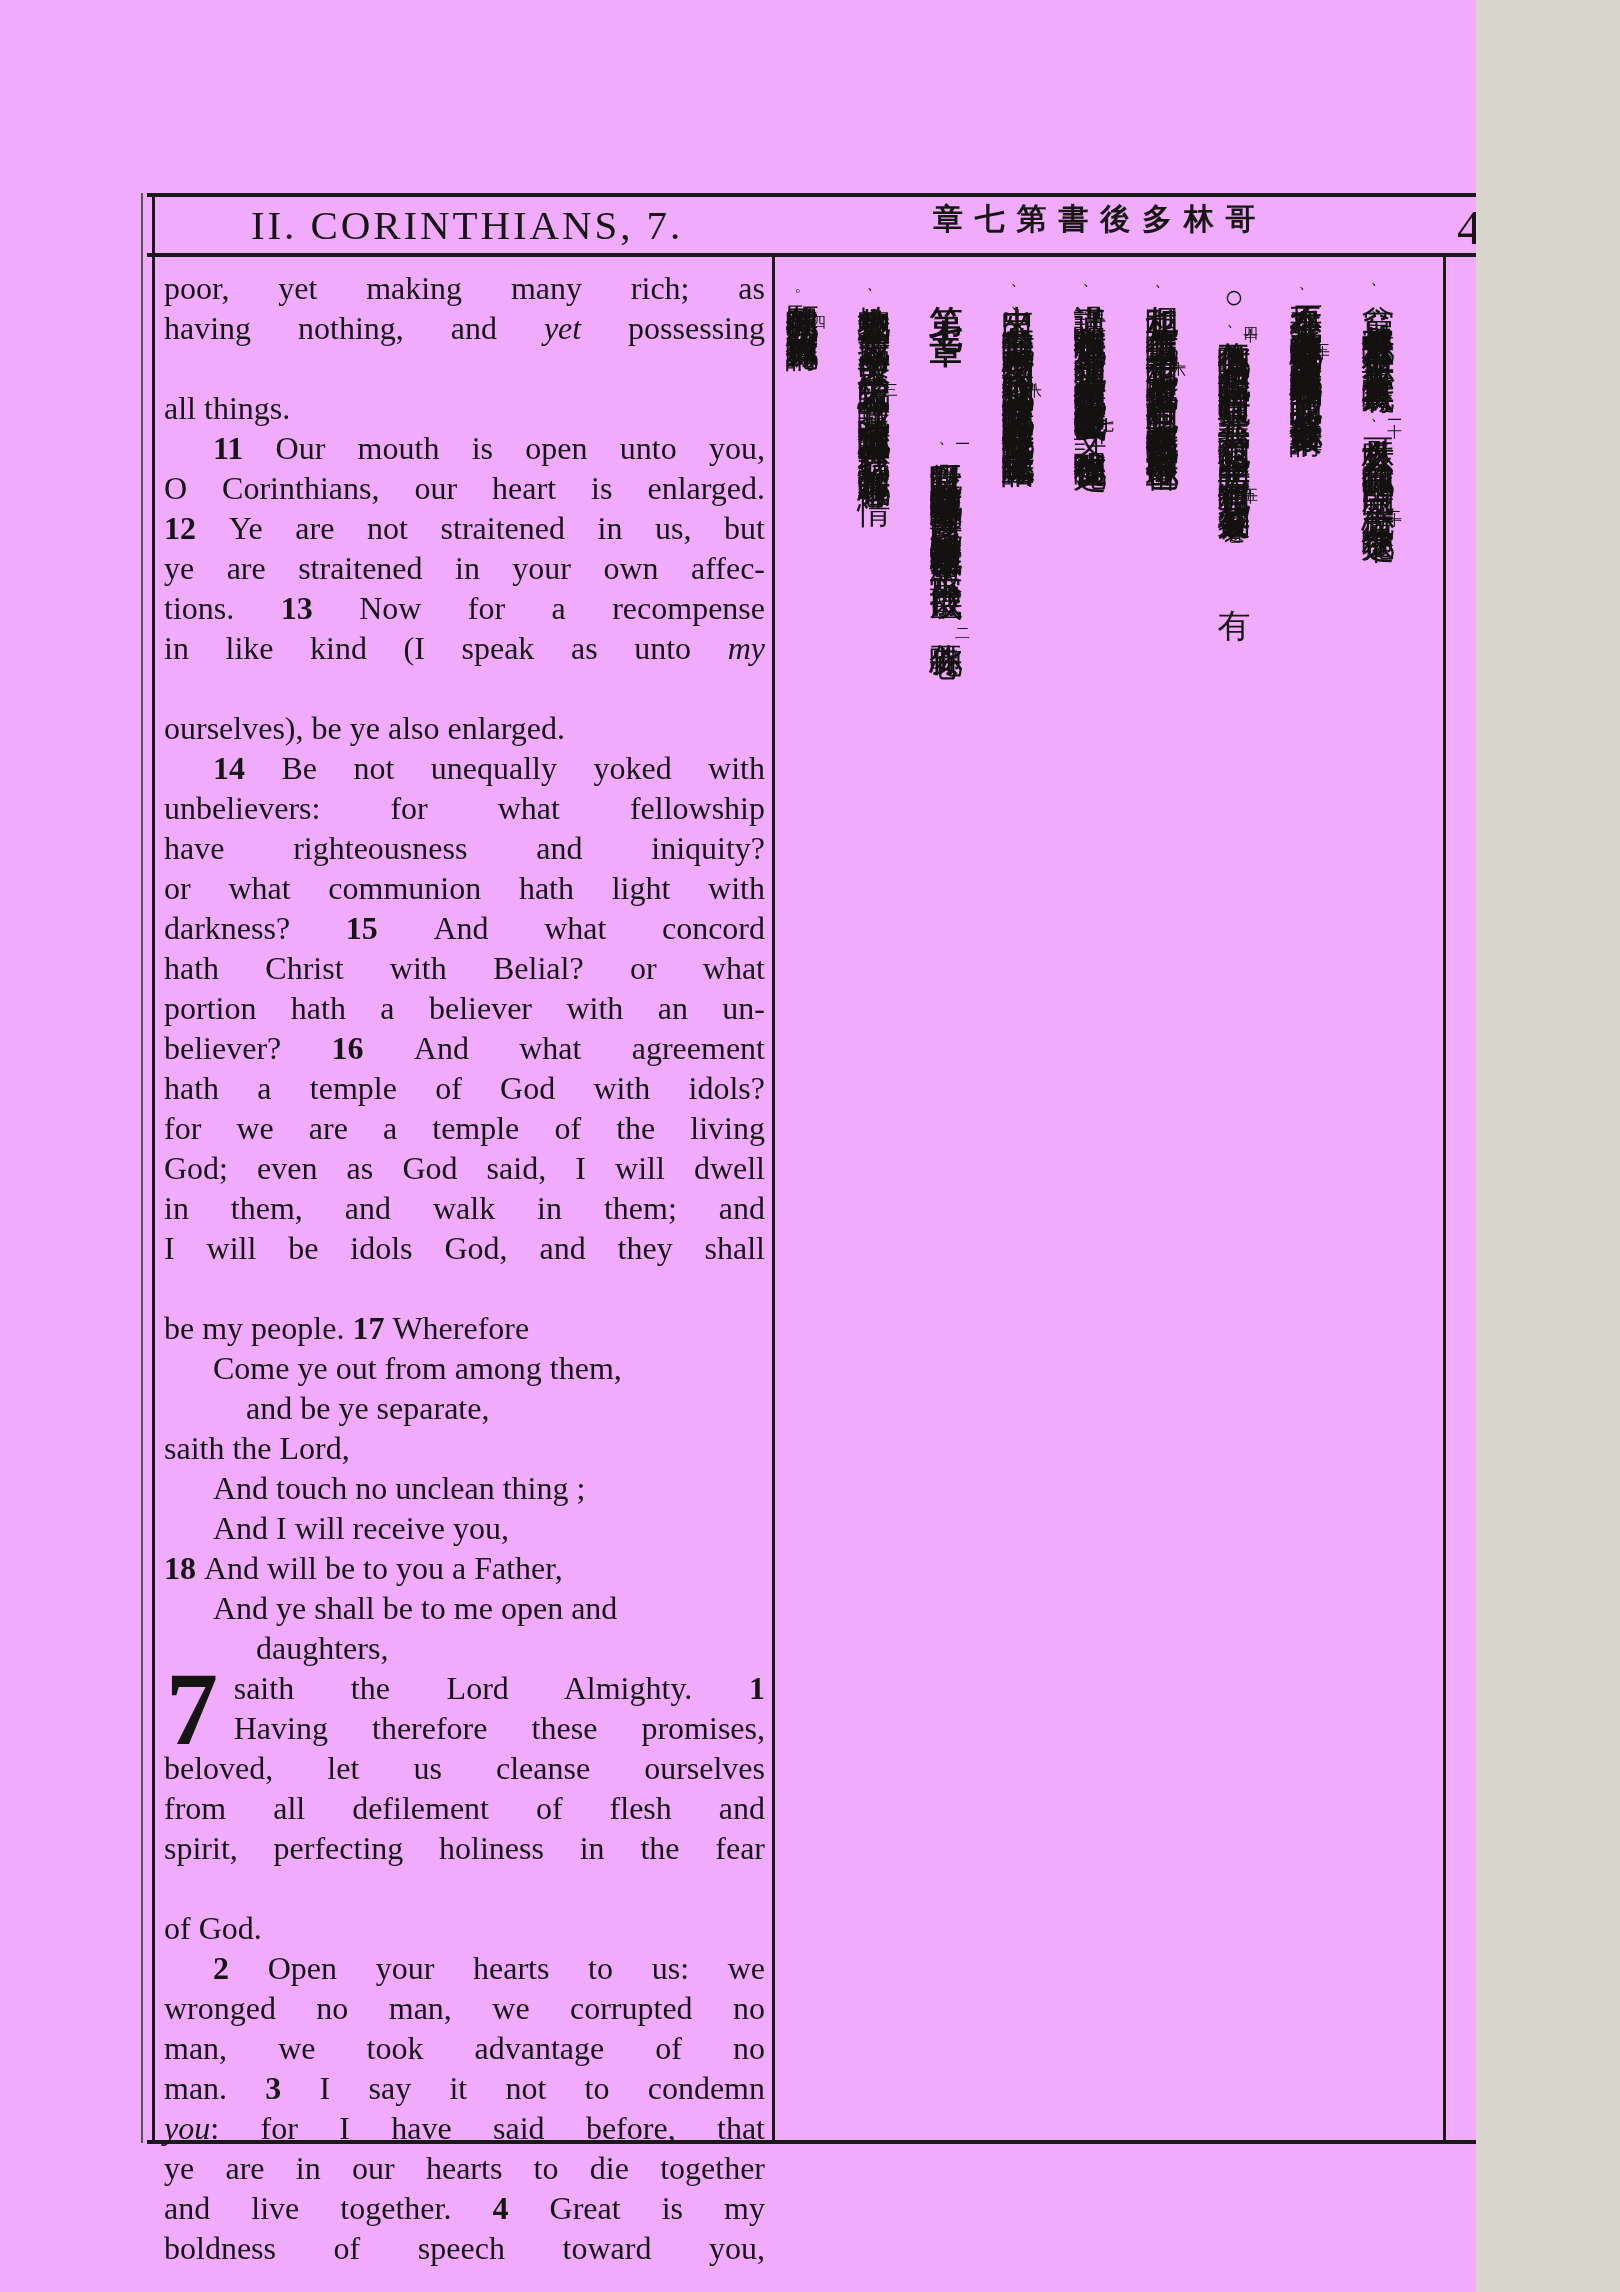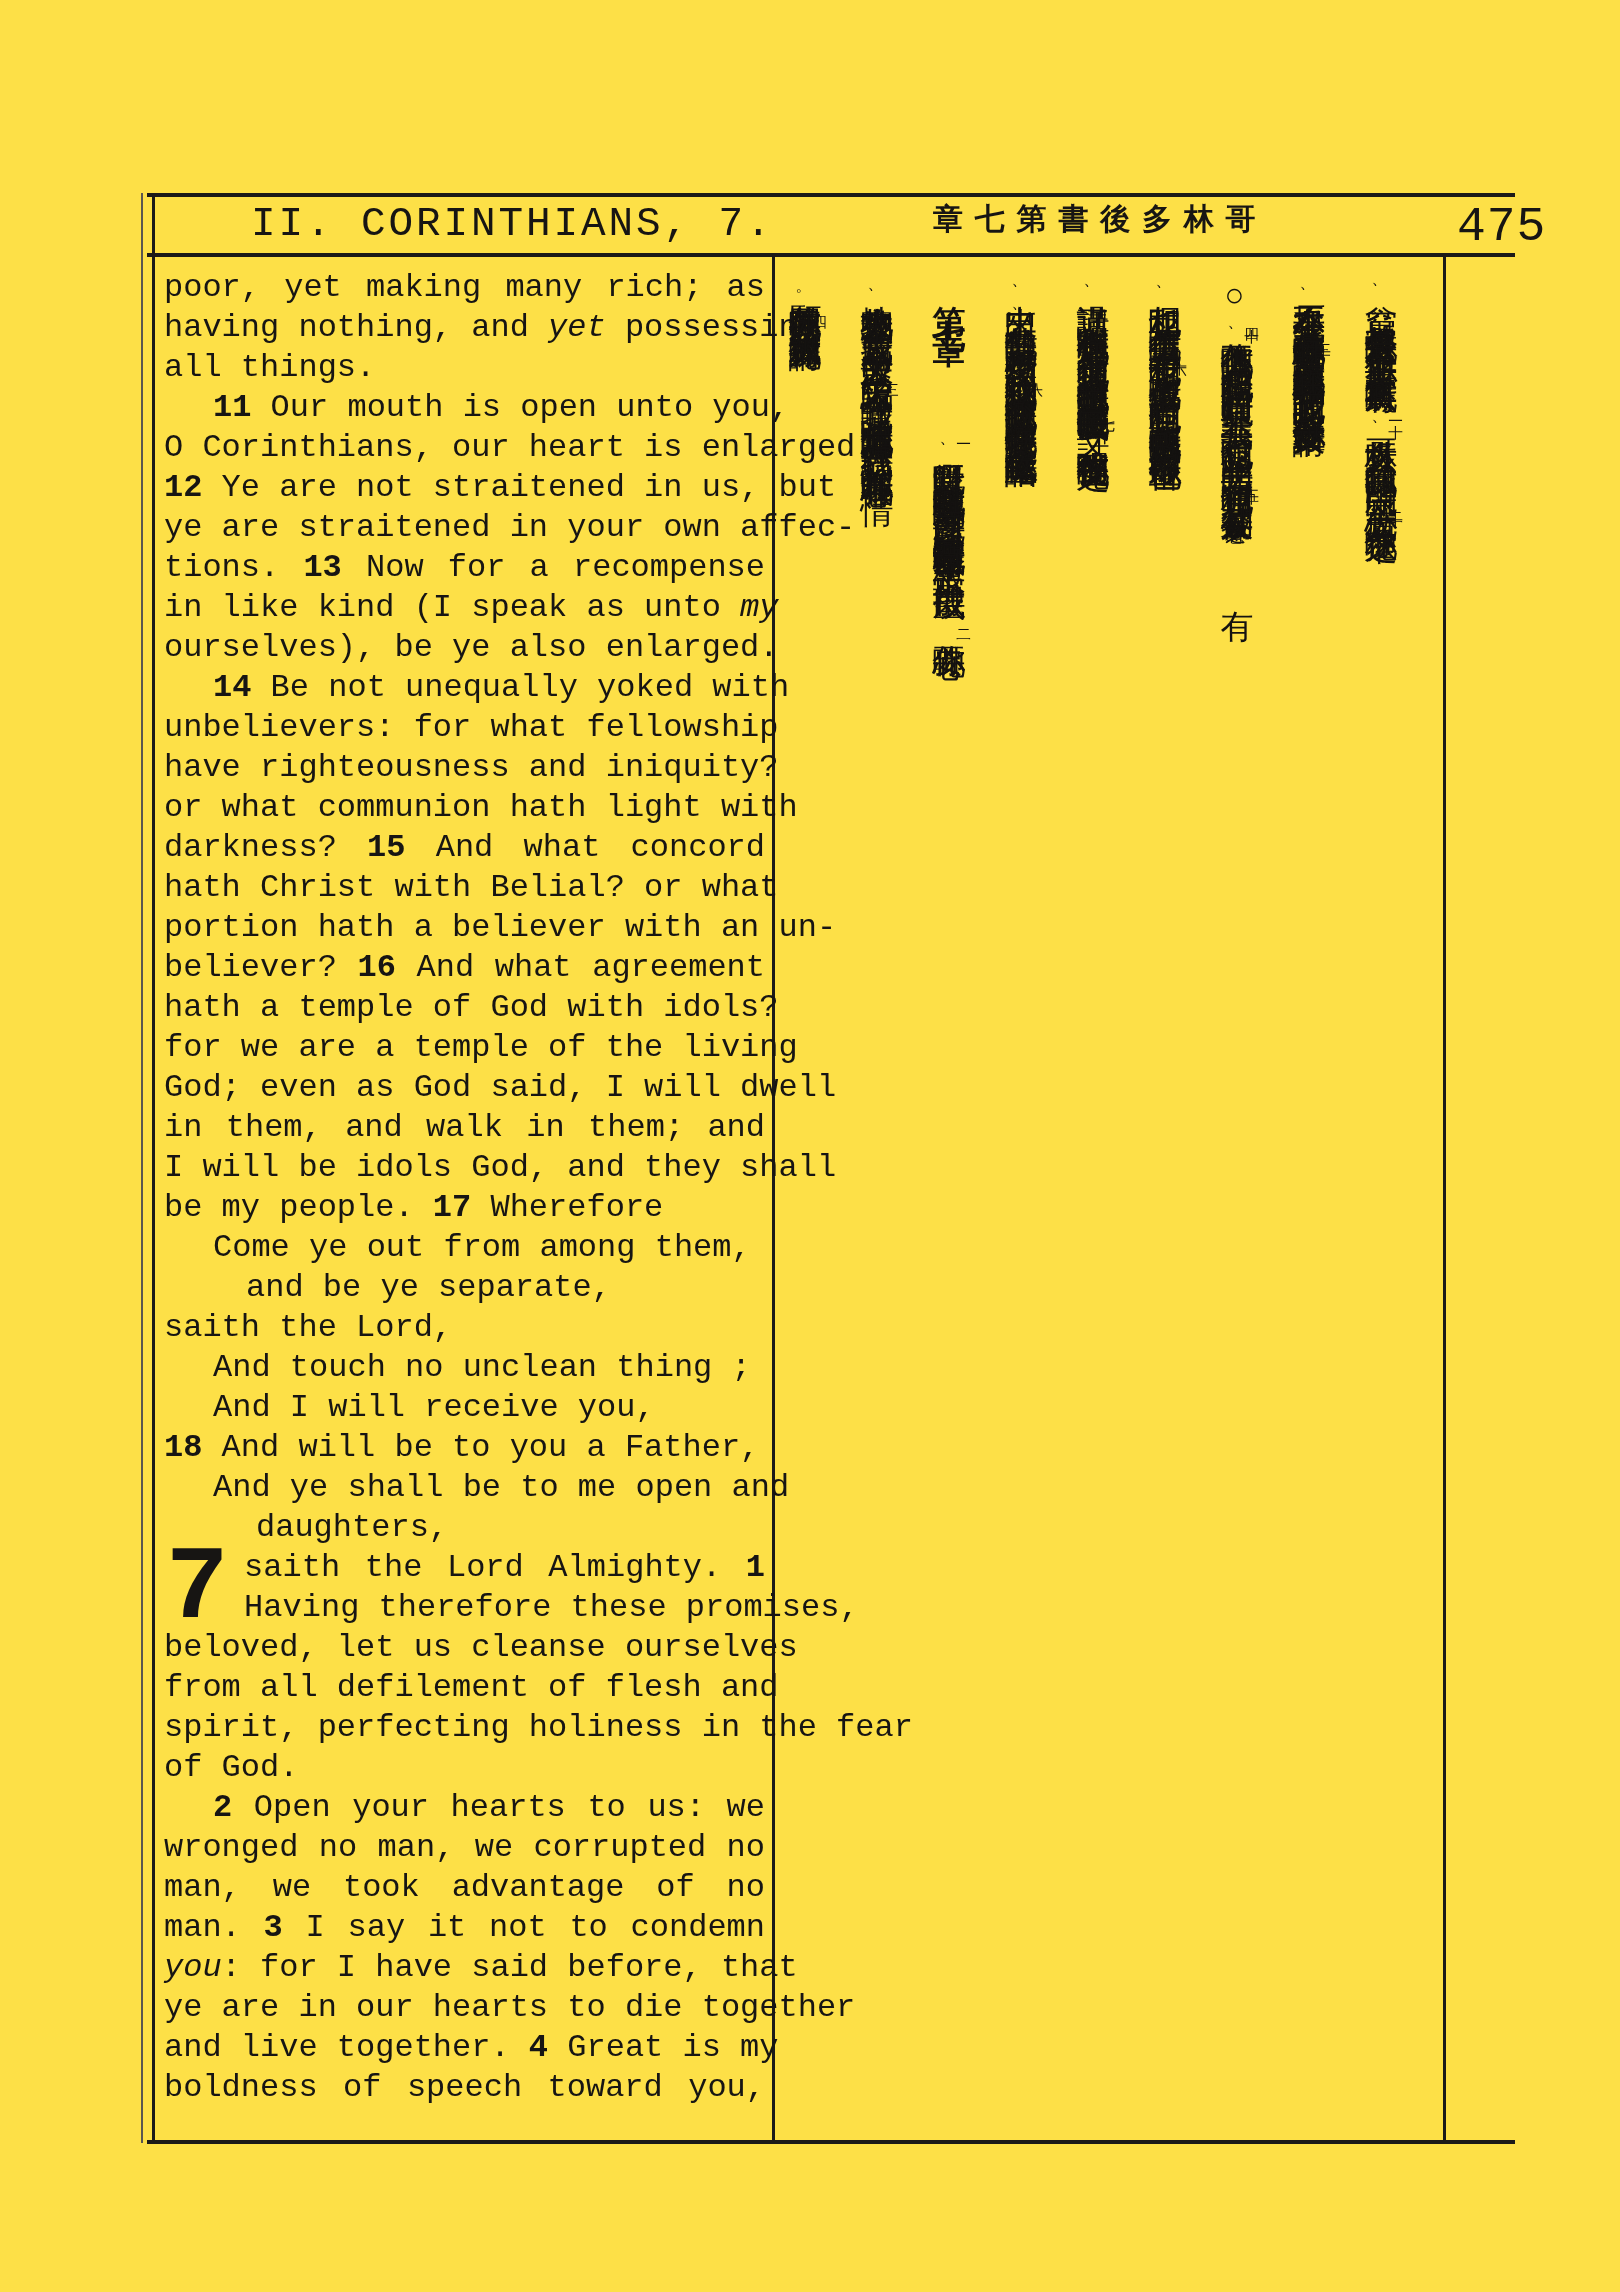--- a/index.html
+++ b/index.html
@@ -1,27 +1,27 @@
 <!DOCTYPE html>
 <html><head>
 <meta charset="utf-8">
 <style>
   html,body{margin:0;padding:0;}
   body{background:#d8d5cd;}
-  .page{position:relative;width:1620px;height:2293px;background:#fde047;
-        font-family:Liberation Mono, monospace;color:#171513;overflow:hidden;}
+  .page{position:relative;width:1476px;height:2293px;background:#f0abfc;
+        font-family:Liberation Serif, serif;color:#171513;overflow:hidden;}
   .rule{position:absolute;background:#1c1a18;}
   
   .hdr-en{position:absolute;left:251px;top:201px;font-size:41px;letter-spacing:2.9px;white-space:nowrap;}
   .hdr-zh{position:absolute;left:933px;top:199px;font-size:30px;font-weight:bold;letter-spacing:11.8px;white-space:nowrap;}
   .hdr-num{position:absolute;left:1457px;top:200px;font-size:48px;letter-spacing:1px;}
   
   .en-col{position:absolute;left:164px;top:268px;width:601px;font-size:32px;line-height:40px;}
   .ln{white-space:nowrap;text-align:justify;text-align-last:justify;}
-  .ln.l{text-align-last:left;}
+  .ln.l{text-align-last:left;margin-top:40px;}
   .ln.p{text-indent:49px;}
   .ln.v0,.ln.v1,.ln.v2,.ln.v3{text-align:left;text-align-last:left;}
   .ln.v1{padding-left:49px;}
   .ln.v2{padding-left:82px;text-align:right;}
   .ln.v3{padding-left:92px;}
   .vn{font-weight:bold;}
   .it{font-style:italic;}
   .dropcap{float:left;font-weight:bold;font-size:104px;line-height:78px;padding:2px 15.7px 0 2px;}
   
   .zh-area{position:absolute;left:775px;top:279px;width:668px;height:1862px;

